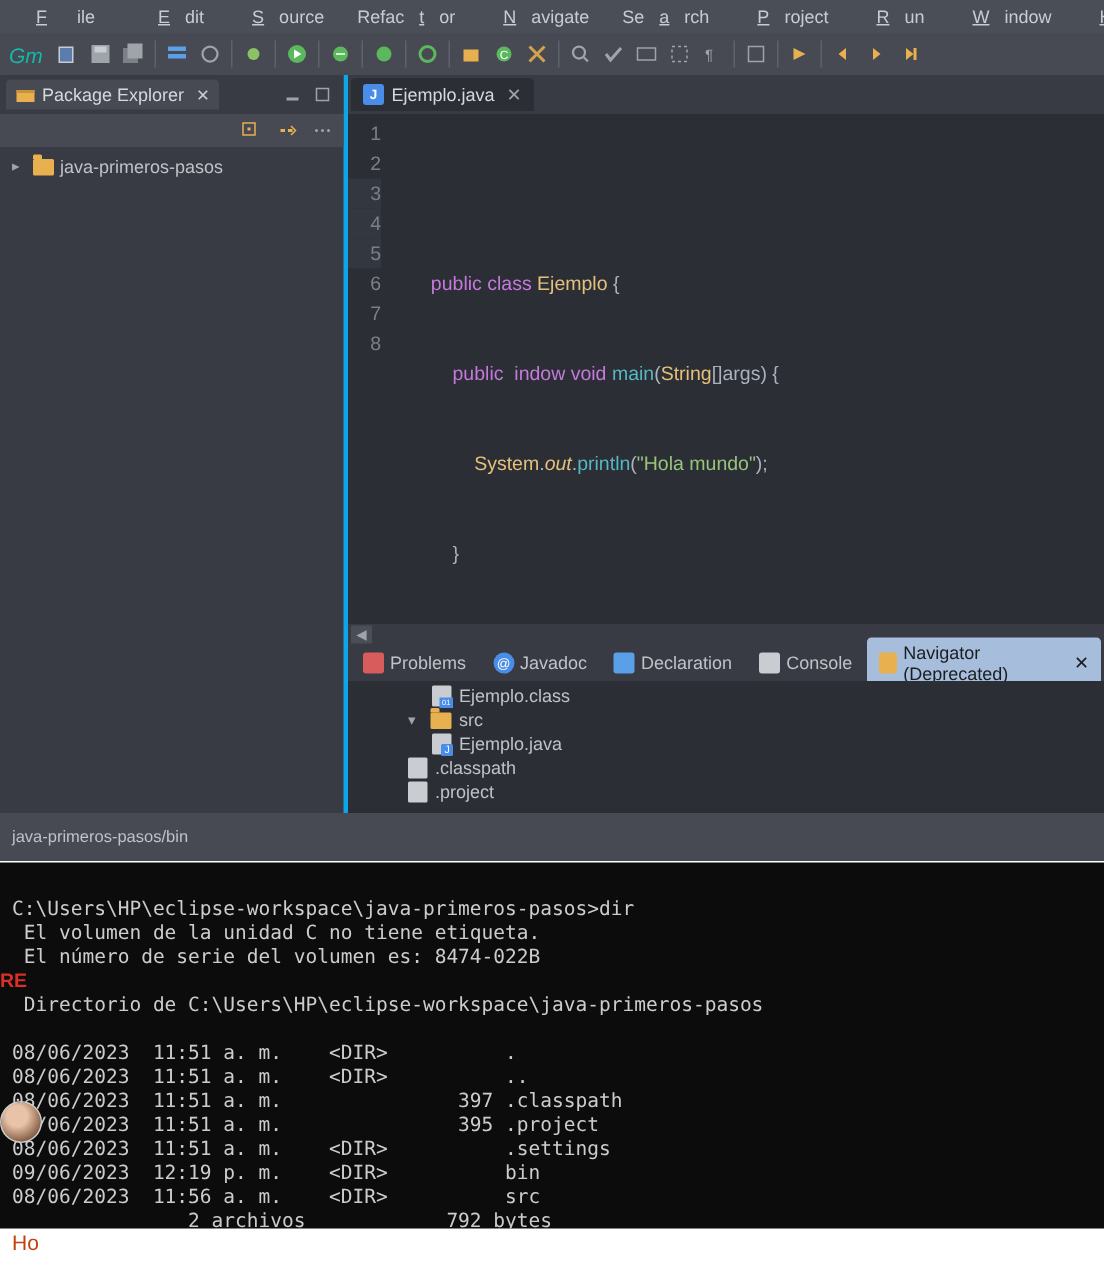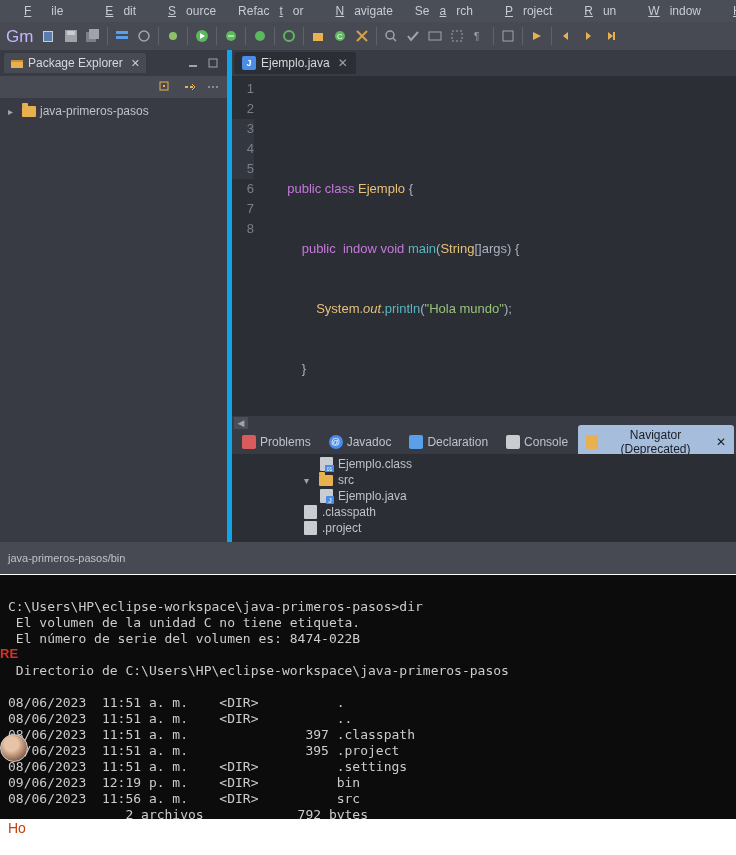--- a/index.html
+++ b/index.html
@@ -1,25 +1,25 @@
 <!DOCTYPE html>
 <html><head>
 <meta charset="utf-8">
 <style>
 * { margin:0; padding:0; box-sizing:border-box; font-family:"Segoe UI",Tahoma,sans-serif; }
 body { width:736px; height:855px; background:#fff; overflow:hidden; font-size:12px; }
 .menubar { display:flex; align-items:center; background:#4a4e57; height:22px; padding:0 4px; color:#c9ccd1; gap:2px; }
 .menubar span { padding:2px 10px; cursor:default; }
 .menubar .u { text-decoration:underline; }
 .toolbar { display:flex; align-items:center; background:#474a53; height:28px; padding:0 4px; gap:2px; }
-.gm-label { color:#c4b5fd; font-size:17px; padding:0 4px 0 2px; position:relative; top:1px; }
+.gm-label { color:#14b8a6; font-size:14px; padding:0 4px 0 2px; position:relative; top:1px;font-style:italic; }
 .tb-icon { width:20px; height:20px; display:flex; align-items:center; justify-content:center; border-radius:2px; }
 .tb-sep { width:1px; height:18px; background:#5e626b; margin:0 2px; }
 .eclipse-body { display:flex; height:492px; background:#2f323a; }
-.left-panel { width:232px; background:#383b43; display:flex; flex-direction:column; border-right:5px solid #0ea5e9; }
+.left-panel { width:232px; background:#383b43; display:flex; flex-direction:column; border-right:3px solid #0ea5e9; }
 .pkg-tab-row { display:flex; align-items:center; height:26px; background:#383b43; padding:0 4px; }
 .pkg-tab { display:flex; align-items:center; gap:4px; background:#474a53; padding:3px 6px; border-radius:3px 3px 0 0; color:#d6d8dc; font-size:12px; }
 .pkg-tab .close { margin-left:4px; color:#c9ccd1; font-size:11px; }
 .view-toolbar { display:flex; justify-content:flex-end; align-items:center; height:22px; padding:0 4px; gap:4px; background:#474a53; }
 .tree { padding:4px 0; color:#bfc2c7; font-size:12px; }
 .tree-row { display:flex; align-items:center; padding:2px 8px; gap:4px; }
 .twist { width:10px; font-size:10px; color:#9fa3aa; }
 .folder { width:14px; height:11px; background:#e8b04f; border-radius:1px; position:relative; }
 .folder::before { content:""; position:absolute; top:-3px; left:0; width:6px; height:3px; background:#e8b04f; border-radius:1px 1px 0 0; }
 .right-panel { flex:1; display:flex; flex-direction:column; }
@@ -34,27 +34,27 @@
 .code-lines { flex:1; padding-top:3px; color:#c9ccd1; white-space:pre;margin-left:20px; }
 .code-lines div { height:20px; }
 .kw { color:#c679dd; }
 .cls { color:#e5c07b; }
 .mth { color:#56b6c2; }
 .str { color:#98c379; }
 .pn { color:#abb2bf; }
 .it { font-style:italic; }
 .hscroll { height:14px; background:#383b43; display:flex; align-items:center; padding:0 2px; }
 .hscroll .arrow { width:14px; height:12px; display:flex; align-items:center; justify-content:center; color:#9fa3aa; font-size:9px; background:#4a4e57; }
-.bottom-tabs { display:flex; align-items:center; height:24px; background:#383b43; padding:0 2px; gap:2px;text-align:center; }
+.bottom-tabs { display:flex; align-items:center; height:24px; background:#383b43; padding:0 2px; gap:2px; }
 .btab { display:flex; align-items:center; gap:4px; padding:3px 8px; color:#bfc2c7; font-size:12px; border-radius:3px 3px 0 0; }
 .btab.active { background:#a6bddb; color:#1a1d22; }
 .btab.active .close-x { color:#1a1d22; }
 .btab-icon { width:14px; height:14px; border-radius:2px; }
 .nav-tree { background:#2b2e35; color:#bfc2c7; font-size:12px; padding:2px 0; height:88px; }
-.nav-row { display:flex; align-items:center; padding:1px 8px 1px 24px; gap:5px;margin-left:32px; }
+.nav-row { display:flex; align-items:center; padding:1px 8px 1px 24px; gap:5px; }
 .nav-row.l2 { padding-left:40px; }
 .nav-row.l3 { padding-left:56px; }
 .file-icon { width:13px; height:14px; background:#c9ccd1; border-radius:1px; position:relative; }
 .file-icon.java::after { content:"J"; position:absolute; bottom:-1px; right:-1px; background:#4a8de8; color:#fff; font-size:7px; width:8px; height:8px; display:flex; align-items:center; justify-content:center; border-radius:1px; }
 .file-icon.class::after { content:"01"; position:absolute; bottom:-1px; right:-1px; background:#4a8de8; color:#fff; font-size:5px; width:9px; height:7px; display:flex; align-items:center; justify-content:center; }
 .statusbar { height:16px; background:#474a53; color:#bfc2c7; font-size:11px; display:flex; align-items:center; padding:16px 8px; }
 .terminal-wrap { background:#0c0c0c; color:#cccccc; font-family:Consolas,monospace; font-size:13px; line-height:16px; padding:8px 0 8px 8px; height:244px; white-space:pre; overflow:hidden; margin-top:1px; }
 .avatar { position:absolute; left:0; top:734px; width:28px; height:28px; border-radius:50%; background:radial-gradient(circle at 40% 35%, #e8c3a8 30%, #7a5038 80%); border:1px solid #ccc; }
 .recent { position:absolute; left:0; top:646px; color:#d93025; font-weight:700; font-size:13px; }
 .hola { position:absolute; left:8px; top:820px; color:#c2410c; font-size:14px; }

